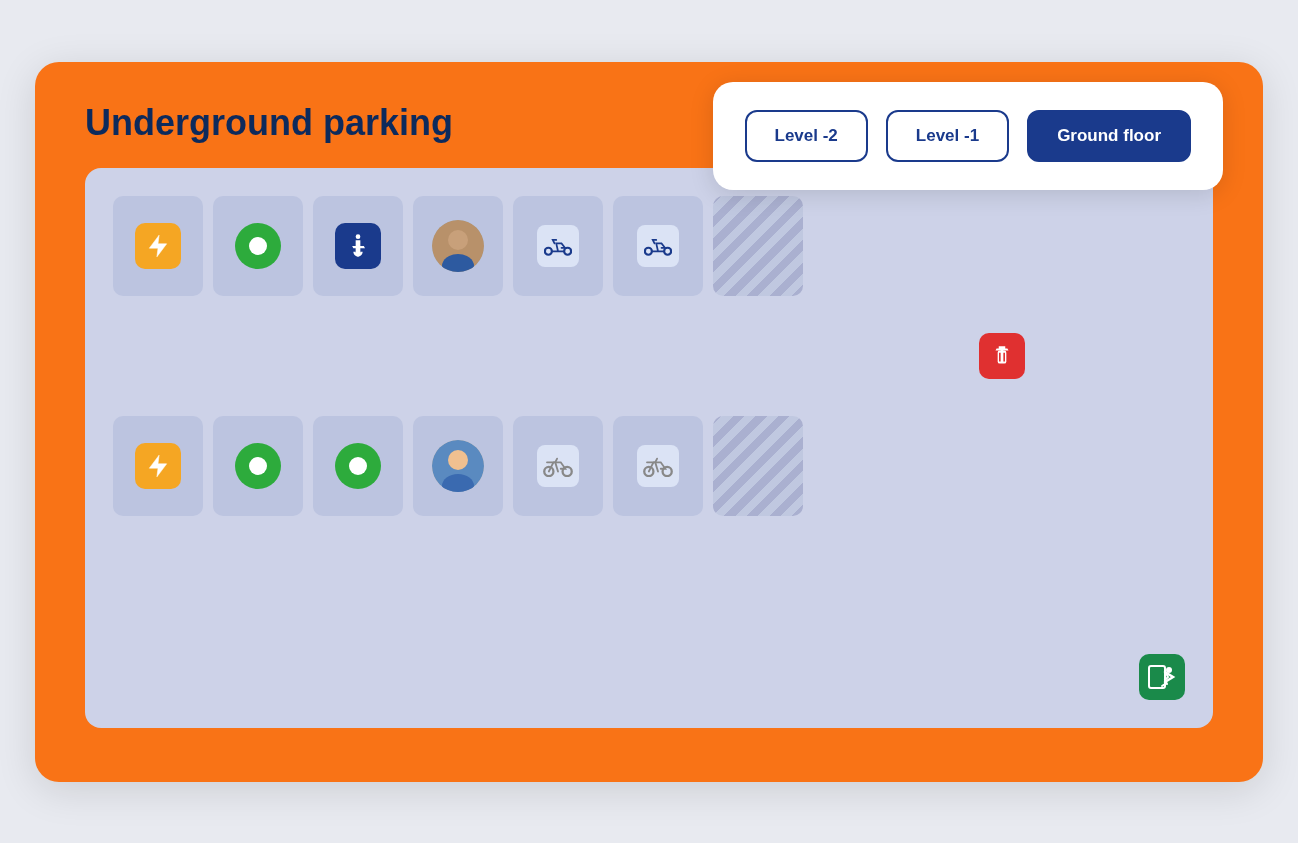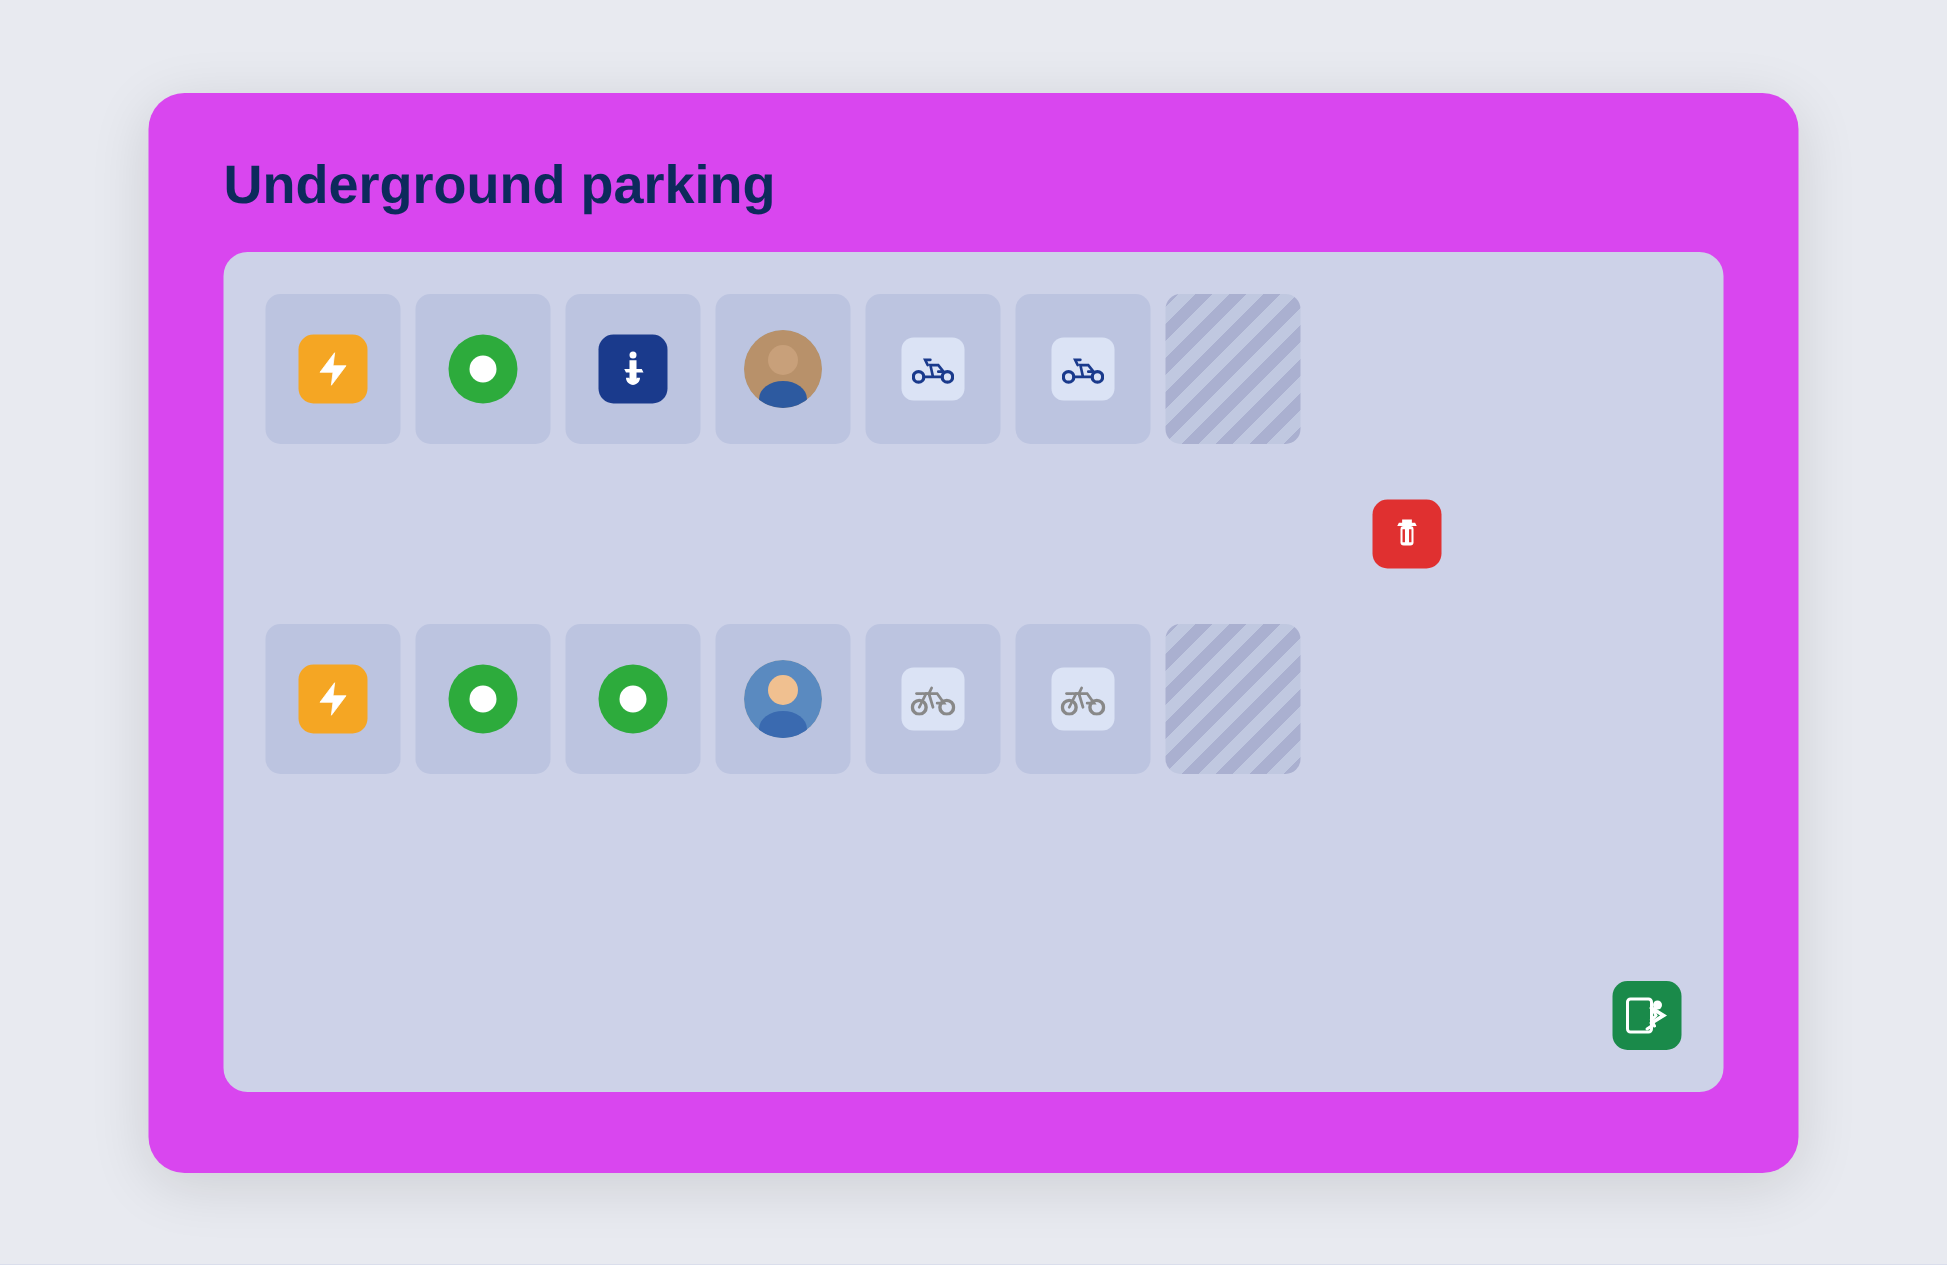--- a/index.html
+++ b/index.html
@@ -6,23 +6,23 @@
     body {
       background: #e8eaf0;
       display: flex;
       align-items: center;
       justify-content: center;
       min-height: 100vh;
       font-family: -apple-system, BlinkMacSystemFont, 'Segoe UI', sans-serif;
     }
 
     .outer-card {
-      width: 1100px;
+      width: 1228px;
       min-height: 720px;
-      background: #d946ef;
+      background: #f97316;
       border-radius: 24px;
       position: relative;
       padding: 40px 50px 50px 50px;
       box-shadow: 0 8px 40px rgba(0,0,0,0.12);
     }
 
     .page-title {
       font-size: 36px;
       font-weight: 700;
       color: #0d2a5c;
@@ -202,20 +202,25 @@
     }
 
   </style>
 </head>
 <body>
 
 <div class="outer-card">
 
   <h1 class="page-title">Underground parking</h1>
 
+  <div class="level-selector-card">
+    <button class="level-btn">Level -2</button>
+    <button class="level-btn">Level -1</button>
+    <button class="level-btn active">Ground floor</button>
+  </div>
 
   <div class="parking-map">
 
     <div class="row-top">
 
       <div class="spot">
         <div class="icon-ev">
           <svg width="26" height="26" viewBox="0 0 24 24" fill="none">
             <path d="M13 2L4 14h8l-1 8 9-12h-8l1-8z" fill="white" stroke="white" stroke-width="0.5"></path>
           </svg>

